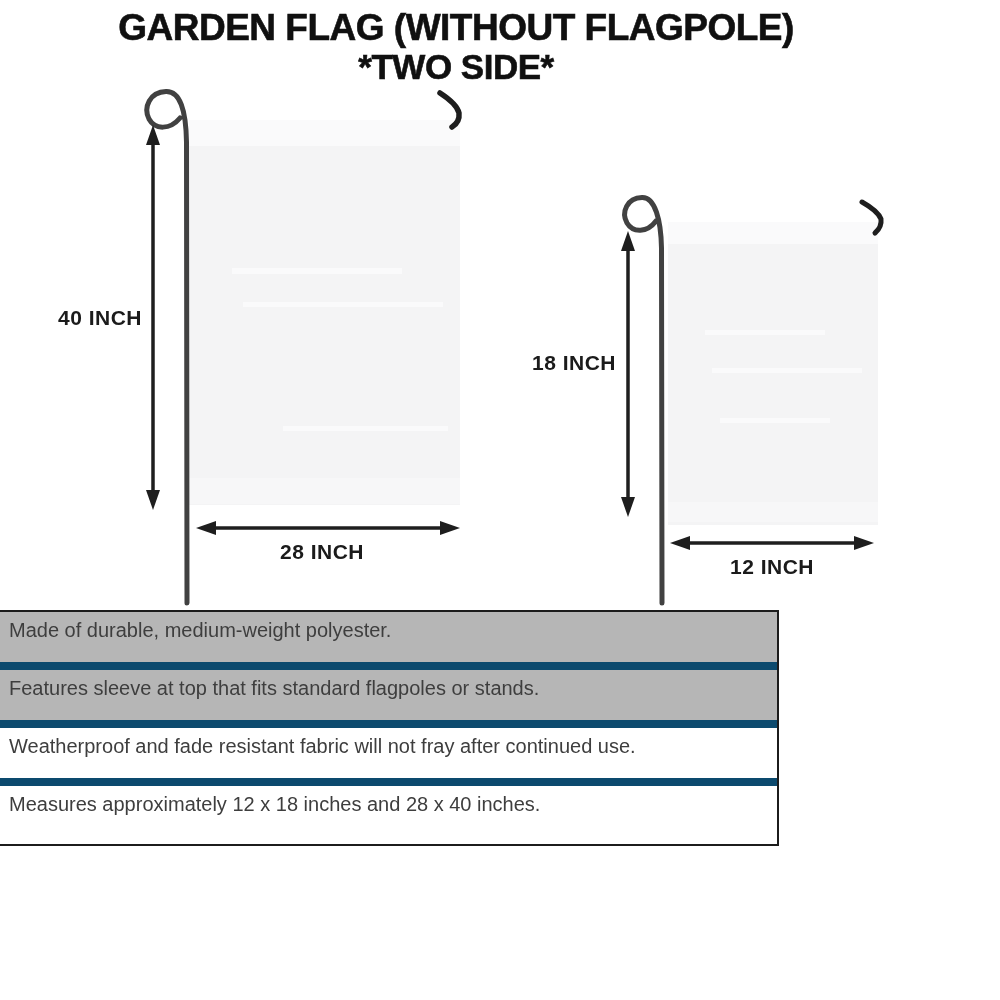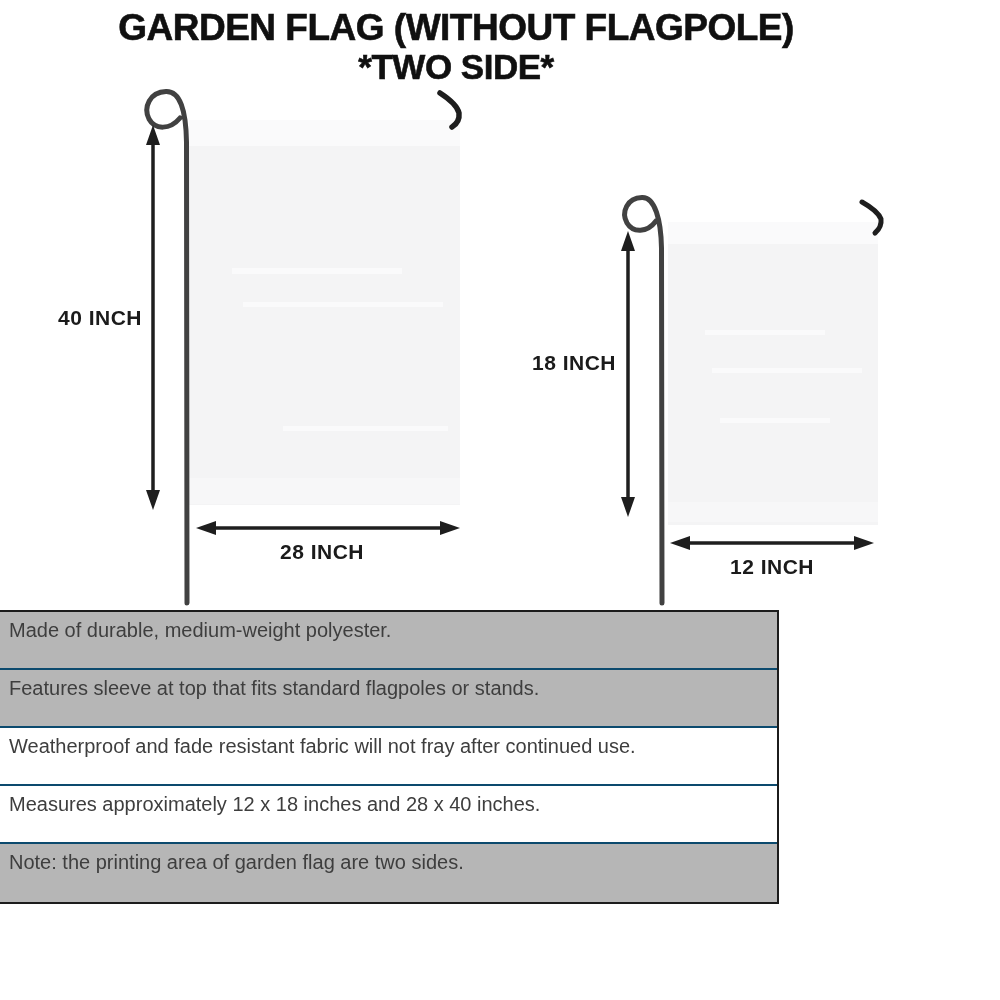--- a/index.html
+++ b/index.html
@@ -27,21 +27,21 @@
     font-size: 21px; font-weight: bold; fill: #1b1b1b; letter-spacing: 0.5px;
   }
 
   .features {
     position: absolute; top: 610px; left: -2px; width: 781px;
     border: 2px solid #1c1c1c; background: #ffffff;
   }
   .feature-row {
     height: 58px; padding: 5px 9px 0 9px;
     font-size: 20px; color: #3e3e3e; line-height: 27px;
-    border-bottom: 2px solid #0c4a6e;
+    border-bottom: 8px solid #0c4a6e;
     background: #ffffff;
   }
   .feature-row:last-child { border-bottom: none; }
   .feature-row.shaded { background: #b6b6b6; }
 </style>
 </head>
 <body>
 
 <div class="page">
 
@@ -123,18 +123,15 @@
     </div>
     <div class="feature-row shaded">
       <span>Features sleeve at top that fits standard flagpoles or stands.</span>
     </div>
     <div class="feature-row">
       <span>Weatherproof and fade resistant fabric will not fray after continued use.</span>
     </div>
     <div class="feature-row">
       <span>Measures approximately 12 x 18 inches and 28 x 40 inches.</span>
     </div>
-    <div class="feature-row shaded">
-      <span>Note: the printing area of garden flag are two sides.</span>
-    </div>
   </div>
 
 </div>
 
 </body></html>

